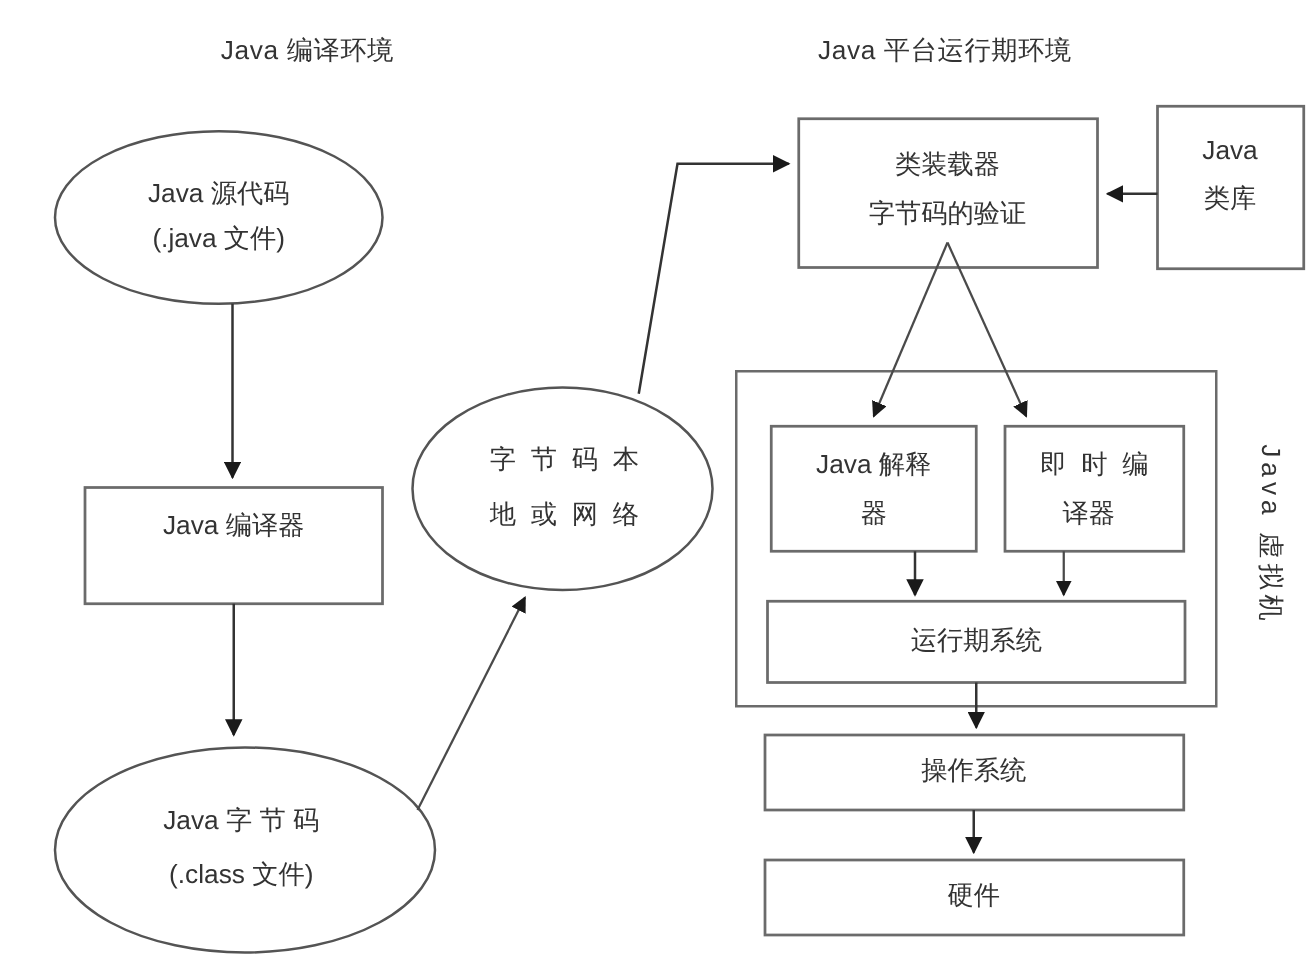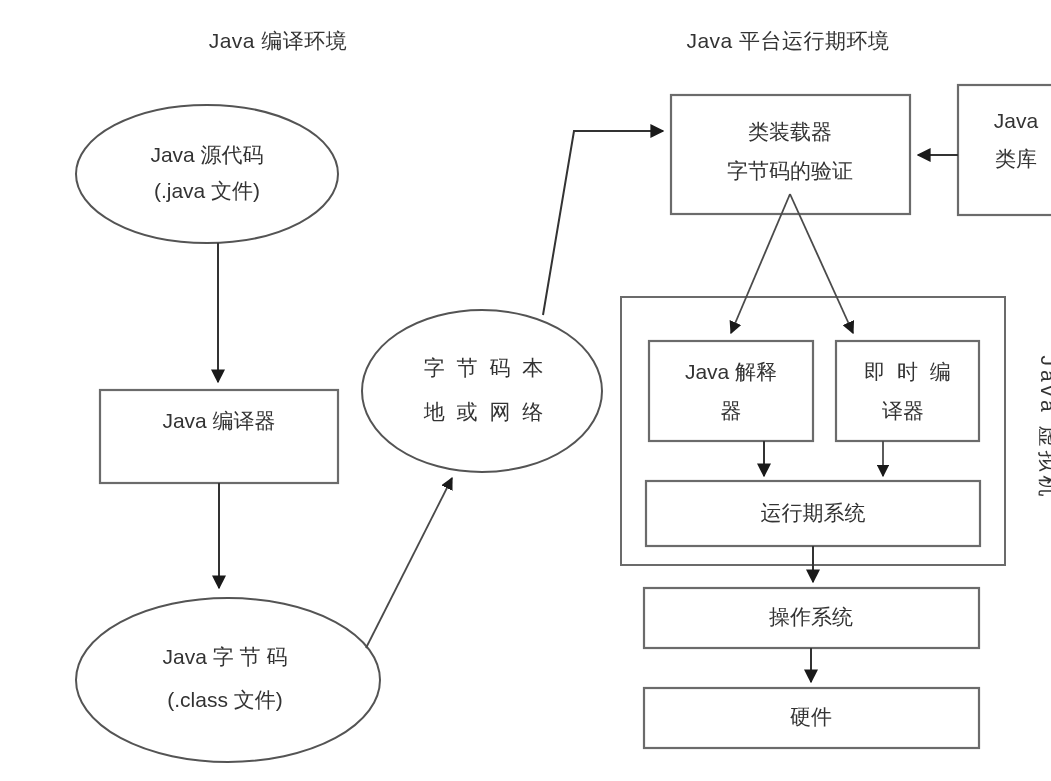--- a/index.html
+++ b/index.html
@@ -10,24 +10,23 @@
   body {
     width: 1051px;
     height: 781px;
     font-family: "Liberation Sans", "DejaVu Sans", sans-serif;
     position: relative;
     overflow: hidden;
   }
   #diagram-root {
     position: absolute;
     top: 0;
-    left: 0;
+    left: 16px;
     width: 880px;
     height: 781px;
-    padding-left: 48px;
   }
   svg { display: block; }
   .shape-box {
     fill: #ffffff;
     stroke: #6b6b6b;
     stroke-width: 2.2;
   }
   .shape-box-thin {
     fill: #ffffff;
     stroke: #6b6b6b;

